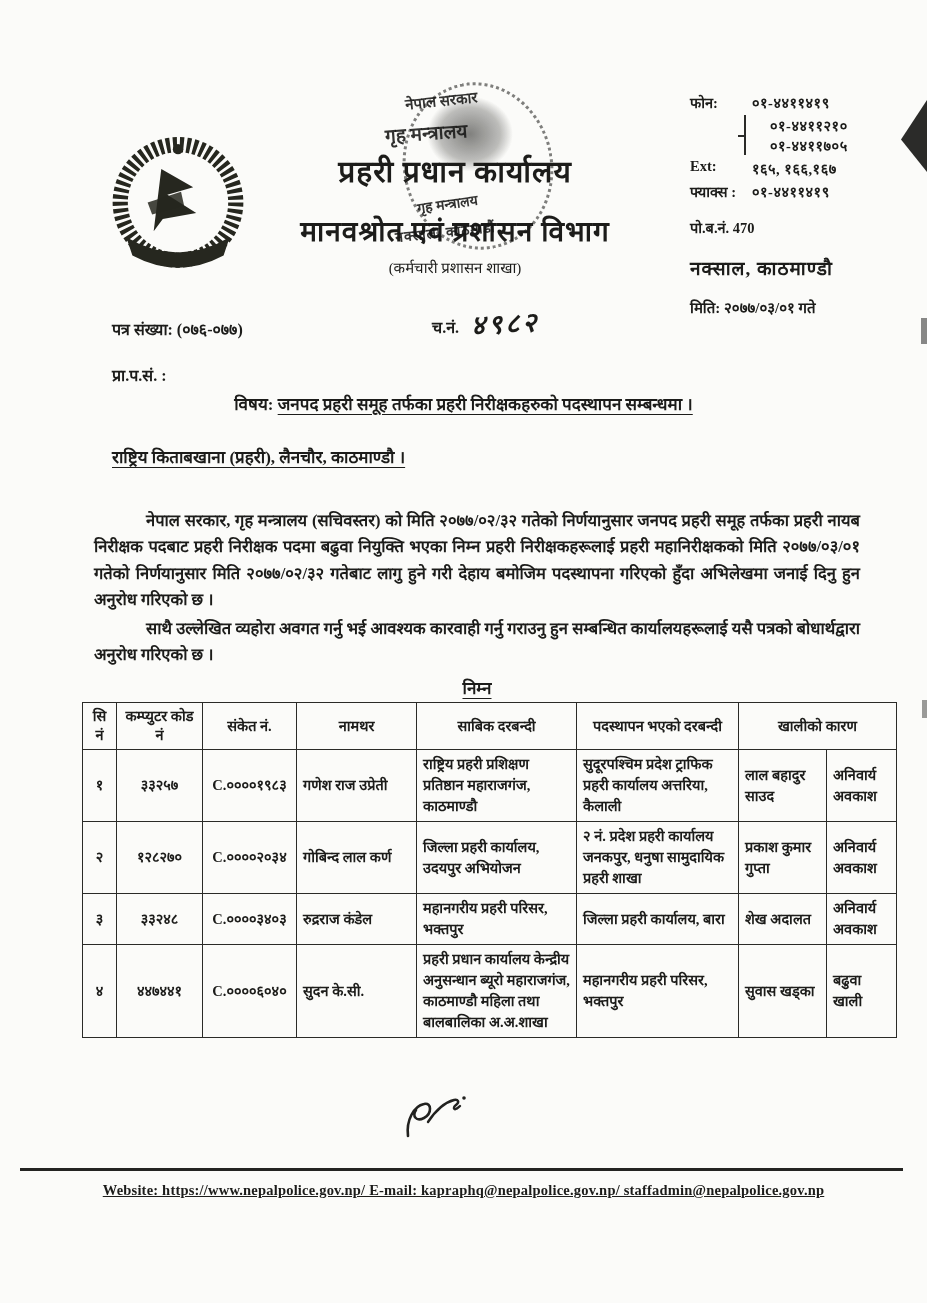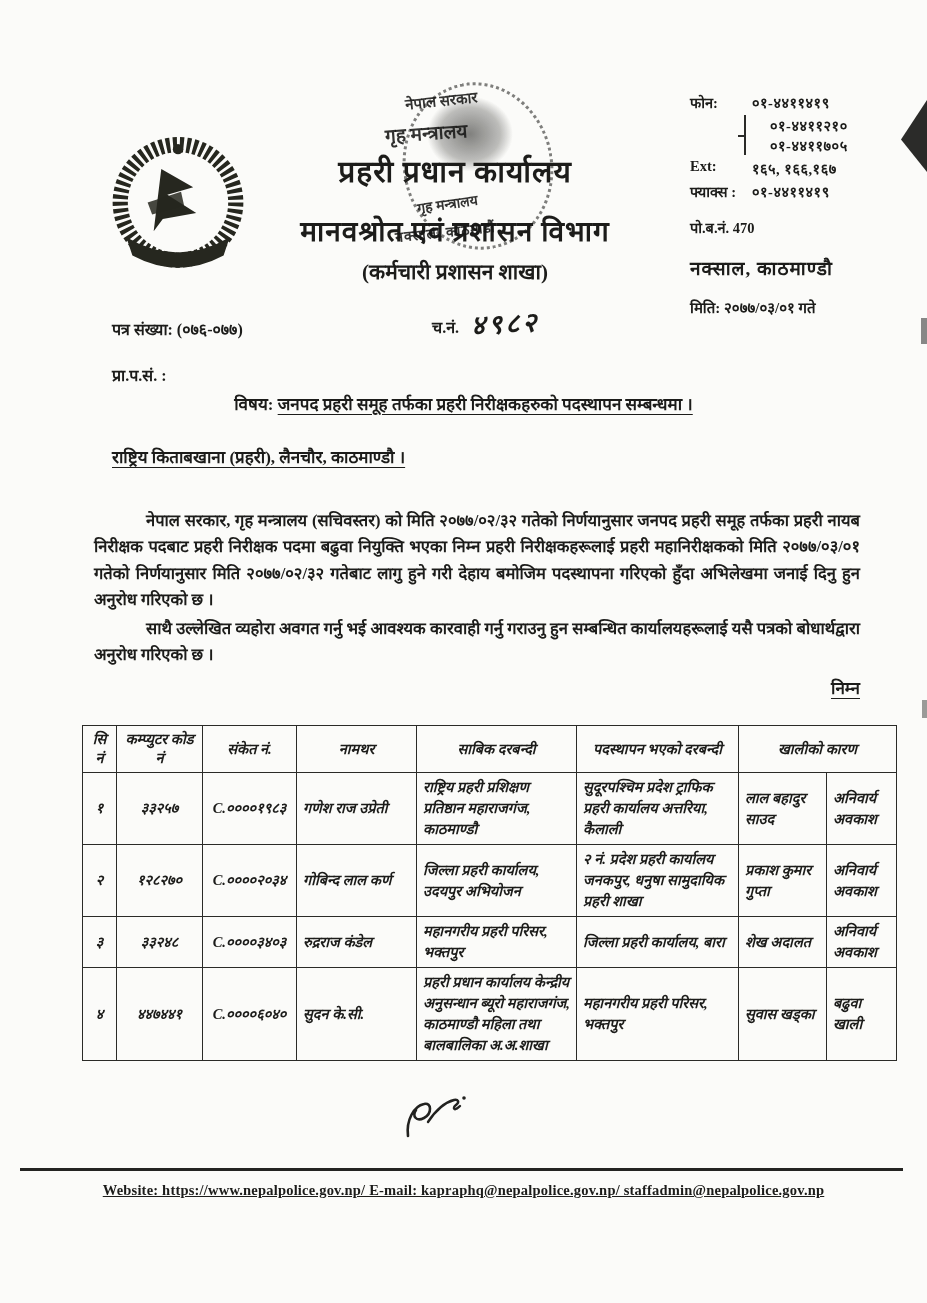--- a/index.html
+++ b/index.html
@@ -11,21 +11,21 @@
     background:#fbfbf9;
     font-family:"Liberation Serif","DejaVu Serif",serif;
     color:#1c1c1a;
     overflow:hidden;
   }
   
   .emblem { position:absolute; left:102px; top:130px; width:152px; height:160px; }
   .head-center { position:absolute; left:235px; top:86px; width:440px; text-align:center; }
   .org1 { font-size:30px; font-weight:700; margin-top:64px; letter-spacing:1px; }
   .org2 { font-size:28px; font-weight:700; margin-top:20px; letter-spacing:1px; }
-  .org3 { font-size:21px; font-weight:700; margin-top:8px; }
+  .org3 { font-size:15px; font-weight:400; margin-top:8px; }
   .stamp-ring {
     position:absolute; left:168px; top:-4px; width:150px; height:168px;
     border:3px dotted rgba(25,25,22,.55); border-radius:50%;
     transform:rotate(-12deg);
   }
   .stamp-blob {
     position:absolute; left:180px; top:0px; width:110px; height:96px; border-radius:50%;
     background:radial-gradient(closest-side, rgba(28,28,25,.55), rgba(28,28,25,.28) 55%, transparent 78%);
     filter:blur(.4px);
   }
@@ -51,24 +51,24 @@
   .prapasam { position:absolute; left:112px; top:364px; font-weight:700; font-size:16px; }
   .subject { position:absolute; left:0; top:392px; width:100%; text-align:center; font-weight:700; font-size:17px; }
   .subject .u { text-decoration:underline; text-underline-offset:4px; }
   .addressee { position:absolute; left:112px; top:444px; font-weight:700; font-size:17px; line-height:1.6; }
   .addressee .u { text-decoration:underline; text-underline-offset:4px; }
   
   .body-flow { position:absolute; left:94px; top:508px; width:766px; }
   .para { font-weight:600; font-size:16.5px; line-height:1.6; text-align:justify; }
   .para.first { text-indent:52px; }
   .para + .para { margin-top:2px; }
-  .nimna-wrap { text-align:right; margin-top:8px; }
+  .nimna-wrap { text-align:center; margin-top:8px; }
   .nimna { font-weight:700; font-size:17px; text-decoration:underline; text-underline-offset:4px; }
   
-  table.post { border-collapse:collapse; margin-top:26px; margin-left:-12px; width:792px; table-layout:fixed;font-style:italic; }
+  table.post { border-collapse:collapse; margin-top:3px; margin-left:-12px; width:792px; table-layout:fixed; }
   table.post th, table.post td { border:1.6px solid #2b2b28; font-weight:700; padding:4px 6px; vertical-align:middle; }
   table.post th { font-size:14.5px; line-height:1.3; text-align:center; }
   table.post td { font-size:14.5px; line-height:1.45; }
   td.c { text-align:center; }
   td.l { text-align:left; }
   
   .signature { position:absolute; left:398px; top:1092px; width:86px; height:64px; }
   .footer-rule { position:absolute; left:20px; right:24px; top:1168px; border-top:3px solid #242422; }
   .footer-text { position:absolute; left:0; top:1182px; width:100%; text-align:center; font-weight:700; font-size:14.5px; letter-spacing:.2px;text-decoration:underline; }
   

